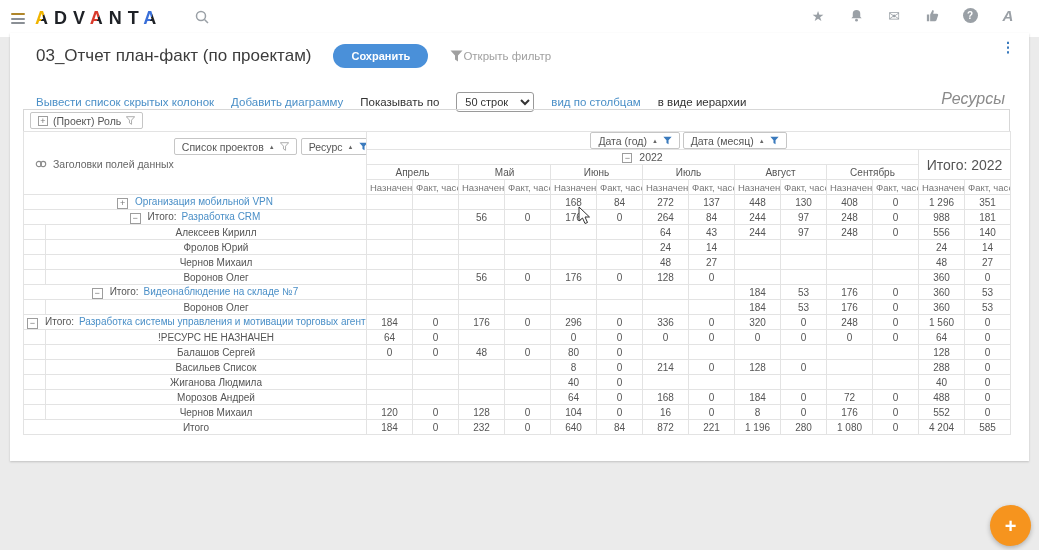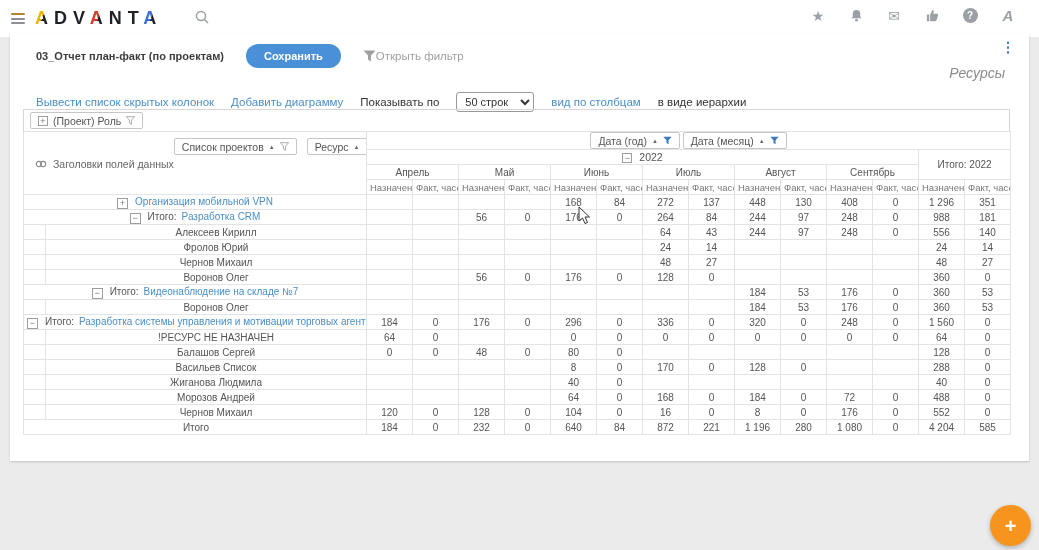--- a/index.html
+++ b/index.html
@@ -19,25 +19,25 @@
   .search-ic { margin-left:32px; cursor:pointer; }
   .top-icons { position:absolute; right:22px; top:0; height:31px; display:flex; align-items:center; gap:20px; }
   .tic { width:18px; height:18px; display:flex; align-items:center; justify-content:center; color:#9aa0a6; cursor:pointer; font-size:14px; }
   .help-circ { width:15px; height:15px; border-radius:50%; background:#9aa0a6; color:#fff; font-size:10px; font-weight:bold; display:flex; align-items:center; justify-content:center; }
   .amark { font-size:15px; font-weight:bold; color:#9aa0a6; font-style:italic; }
 
   
   .card { position:absolute; left:10px; top:33px; width:1019px; height:428px; background:#fff; box-shadow:0 1px 2px rgba(0,0,0,.18); }
 
   .rep-head { position:absolute; left:26px; top:11px; display:flex; align-items:center; gap:22px; }
-  .rep-title { font-size:11px; font-weight:bold; color:#3c3c3c; }
+  .rep-title { font-size:17px; font-weight:normal; color:#3c3c3c; }
   .save-btn { background:#4a90d9; color:#fff; border:none; border-radius:14px; font-size:11px; font-weight:bold; padding:6px 18px; cursor:pointer; font-family:inherit; }
   .open-filter { display:flex; align-items:center; gap:0; color:#a0a0a0; font-size:11.5px; cursor:pointer; }
   .dots-menu { position:absolute; right:18px; top:12px; color:#3a7abd; font-size:14px; font-weight:bold; letter-spacing:0; cursor:pointer; line-height:5px; width:10px; text-align:center; }
-  .context-label { position:absolute; right:24px; top:32px; font-size:14px; font-style:italic; color:#8a8a8a; }
+  .context-label { position:absolute; right:24px; top:57px; font-size:16px; font-style:italic; color:#8a8a8a; }
 
   .toolbar { position:absolute; left:26px; top:59px; display:flex; align-items:center; gap:17px; font-size:11.5px; }
   .tlink { color:#4a8fc7; cursor:pointer; }
   .tlabel { color:#333; }
   .rows-select { font-size:11px; font-family:inherit; border:1px solid #9a9a9a; border-radius:3px; padding:1px 4px; height:20px; width:78px; color:#333; background:#fff; }
   .view-active { color:#333; font-weight:normal; }
 
   .pivot-box { position:absolute; left:13px; top:76px; width:987px; height:23px; border:1px solid #d7d7d7; display:flex; align-items:center; }
   .chip { display:inline-flex; align-items:center; gap:5px; border:1px solid #c6c6c6; background:#fff; border-radius:2px; font-size:10.5px; color:#555; padding:2px 7px; height:17px; cursor:pointer; white-space:nowrap; }
   .pivot-box .chip { margin-left:6px; }
@@ -45,25 +45,25 @@
   .sort-ar { font-size:6px; color:#666; }
 
   
   .grid-wrap { position:absolute; left:13px; top:98px; width:987px; }
   table.grid { border-collapse:collapse; table-layout:fixed; width:987px; font-size:10px; color:#555; }
   table.grid td { border:1px solid #e3e3e3; height:15px; padding:0 3px; text-align:center; white-space:nowrap; overflow:hidden; background:#fff; }
   table.grid { border:1px solid #d4d4d4; }
   td.name-area { vertical-align:top; text-align:left; padding:0; }
   .na-inner { padding:6px 8px 4px 8px; display:flex; flex-direction:row; height:100%; justify-content:space-between; }
   .dh-label { display:flex; align-items:center; gap:6px; color:#666; font-size:10.5px; }
-  .na-chips { display:flex; gap:10px; padding-bottom:5px; }
+  .na-chips { display:flex; gap:4px; padding-bottom:5px; }
   td.chip-strip { text-align:left; padding:2px 0 2px 2px; height:21px; }
   td.year-cell { text-align:left; color:#555; font-size:10.5px; padding-left:6px; height:18px;margin-left:43px; }
   td.year-cell .mini-box { margin-right:7px; }
-  td.total-head { color:#555; font-size:10px; }
+  td.total-head { color:#555; font-size:14px; }
   td.month-cell { color:#555; font-size:10px; height:17px; }
   td.sub-cell { color:#777; font-size:9.5px; height:14px; }
   td.cname { text-align:left; padding-left:8px; }
   .expbox { display:inline-block; width:11px; height:11px; border:1px solid #9d9d9d; font-size:9px; line-height:9px; text-align:center; color:#777; background:#fff; margin-right:7px; vertical-align:-1px; cursor:pointer; }
   .prefix { color:#555; margin-right:5px; }
   .plink { color:#4a8fc7; cursor:pointer; }
   tr.r-resource td.cname { padding-left:45px;
     background-image:linear-gradient(#e3e3e3,#e3e3e3); background-repeat:no-repeat; background-position:21px 0; background-size:1px 100%; }
   tr.r-grand td.cname { padding-left:5px; color:#555; }
 
@@ -431,21 +431,21 @@
             <td class="vcell">0</td>
           </tr>
           <tr class="r-resource">
             <td class="cname"><span class="rname">Васильев Список</span></td>
             <td class="vcell"></td>
             <td class="vcell"></td>
             <td class="vcell"></td>
             <td class="vcell"></td>
             <td class="vcell">8</td>
             <td class="vcell">0</td>
-            <td class="vcell">170</td>
+            <td class="vcell">214</td>
             <td class="vcell">0</td>
             <td class="vcell">128</td>
             <td class="vcell">0</td>
             <td class="vcell"></td>
             <td class="vcell"></td>
             <td class="vcell">288</td>
             <td class="vcell">0</td>
           </tr>
           <tr class="r-resource">
             <td class="cname"><span class="rname">Жиганова Людмила</span></td>

